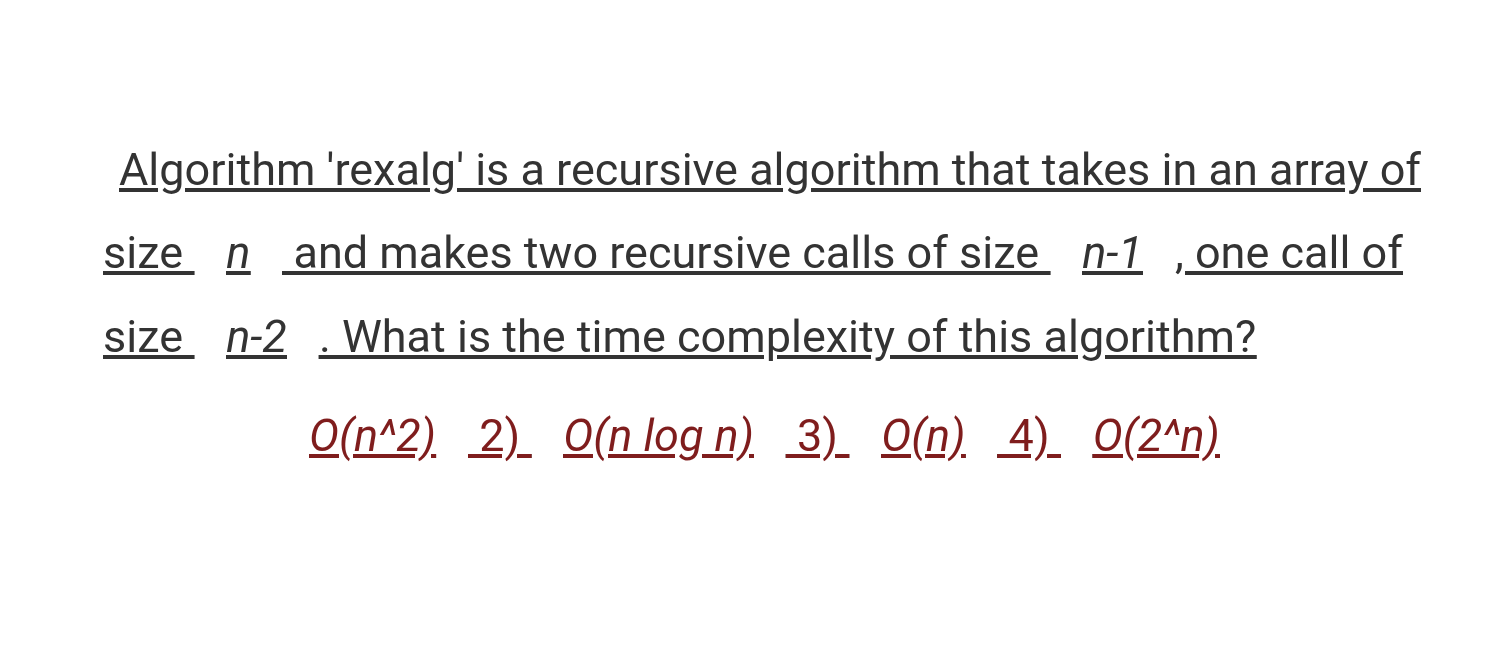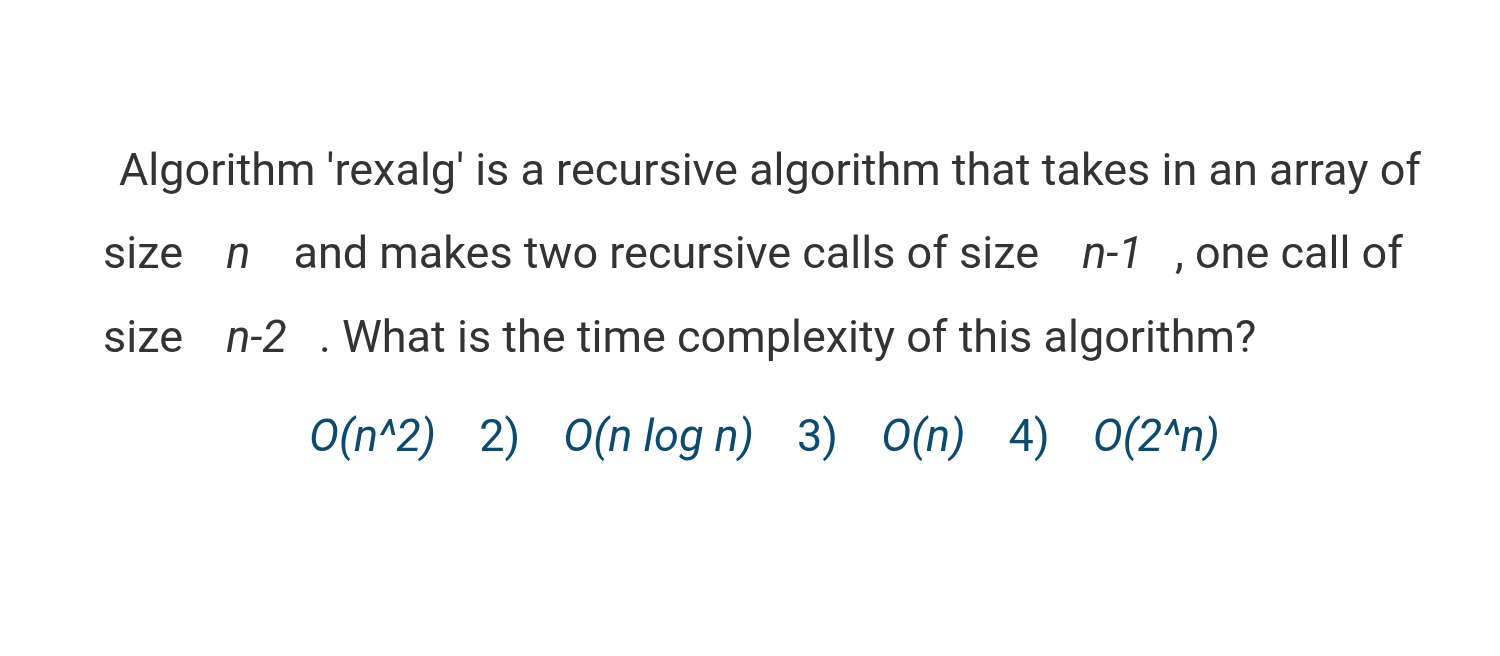--- a/index.html
+++ b/index.html
@@ -1,18 +1,19 @@
 <!DOCTYPE html>
 <html><head>
   <meta charset="utf-8">
   <style>
     * {
       margin: 16px;
       padding: 0;
       box-sizing: border-box;
+      text-decoration: underline;
     }
     body {
       width: 1500px;
       height: 656px;
       background: #ffffff;
       font-family: -apple-system, BlinkMacSystemFont, "Segoe UI", Roboto, Helvetica, Arial, sans-serif;
       color: #333333;
       padding: 80px 55px 60px 55px;
     }
     .question-text {
@@ -20,21 +21,21 @@
       line-height: 1.85;
       color: #333333;
       font-weight: 400;
     }
     .italic {
       font-style: italic;
     }
     .options {
       font-size: 45px;
       line-height: 1.85;
-      color: #0c4a6e;
+      color: #7f1d1d;
       font-weight: 400;
       padding-left: 190px;
       margin-top: 0px;
     }
     .option-num {
       font-style: normal;
     }
   </style>
 </head>
 <body>

